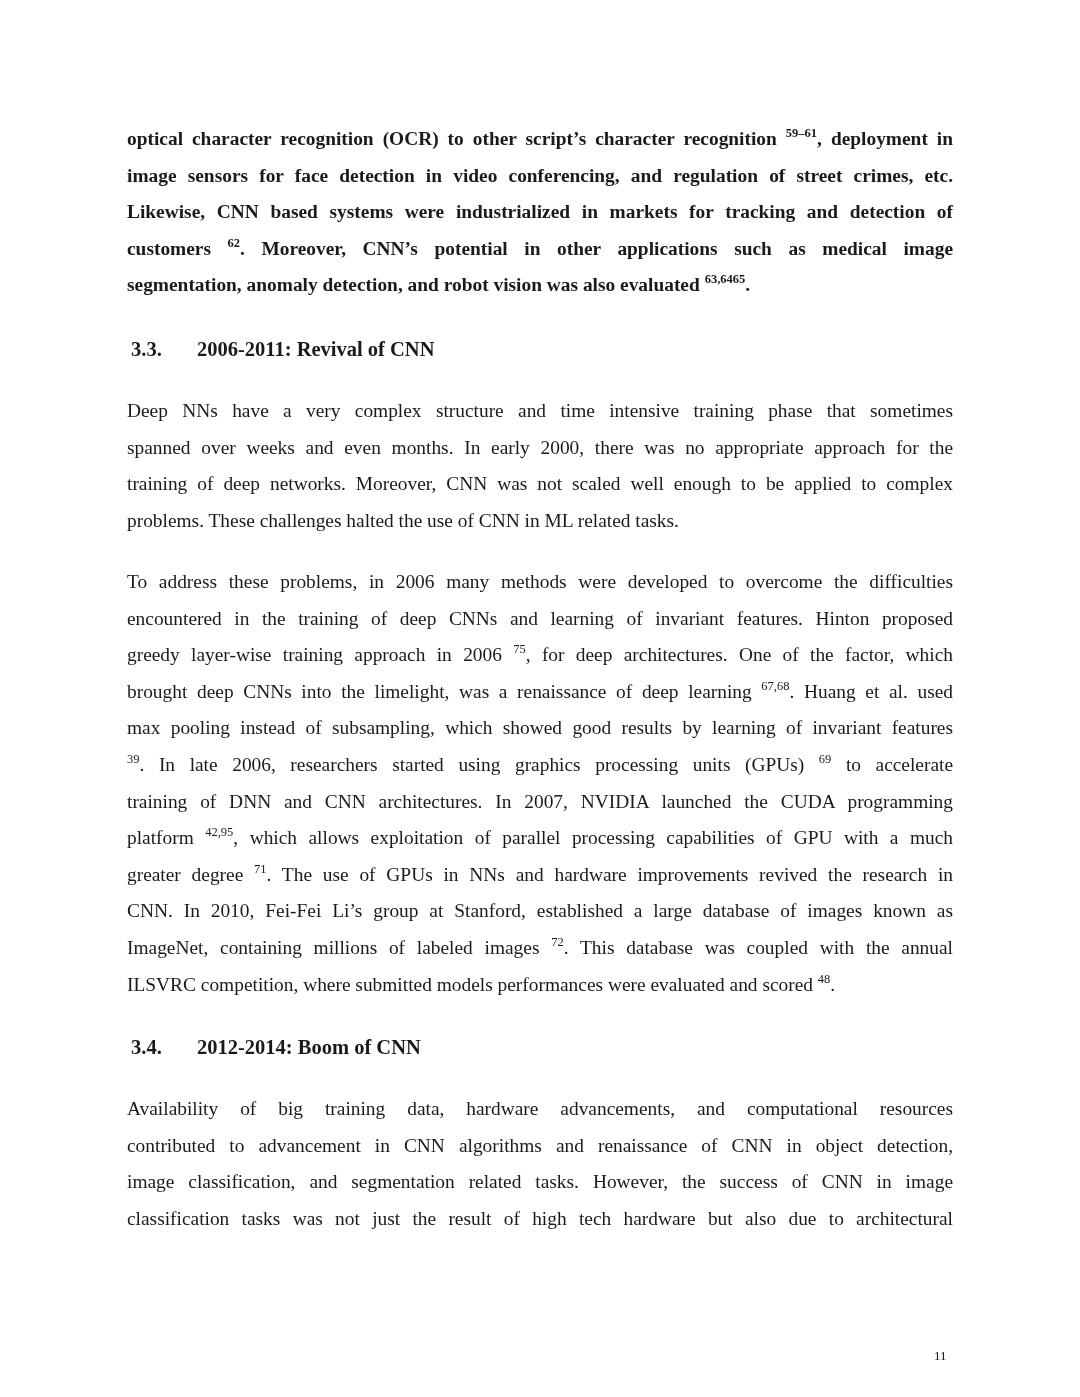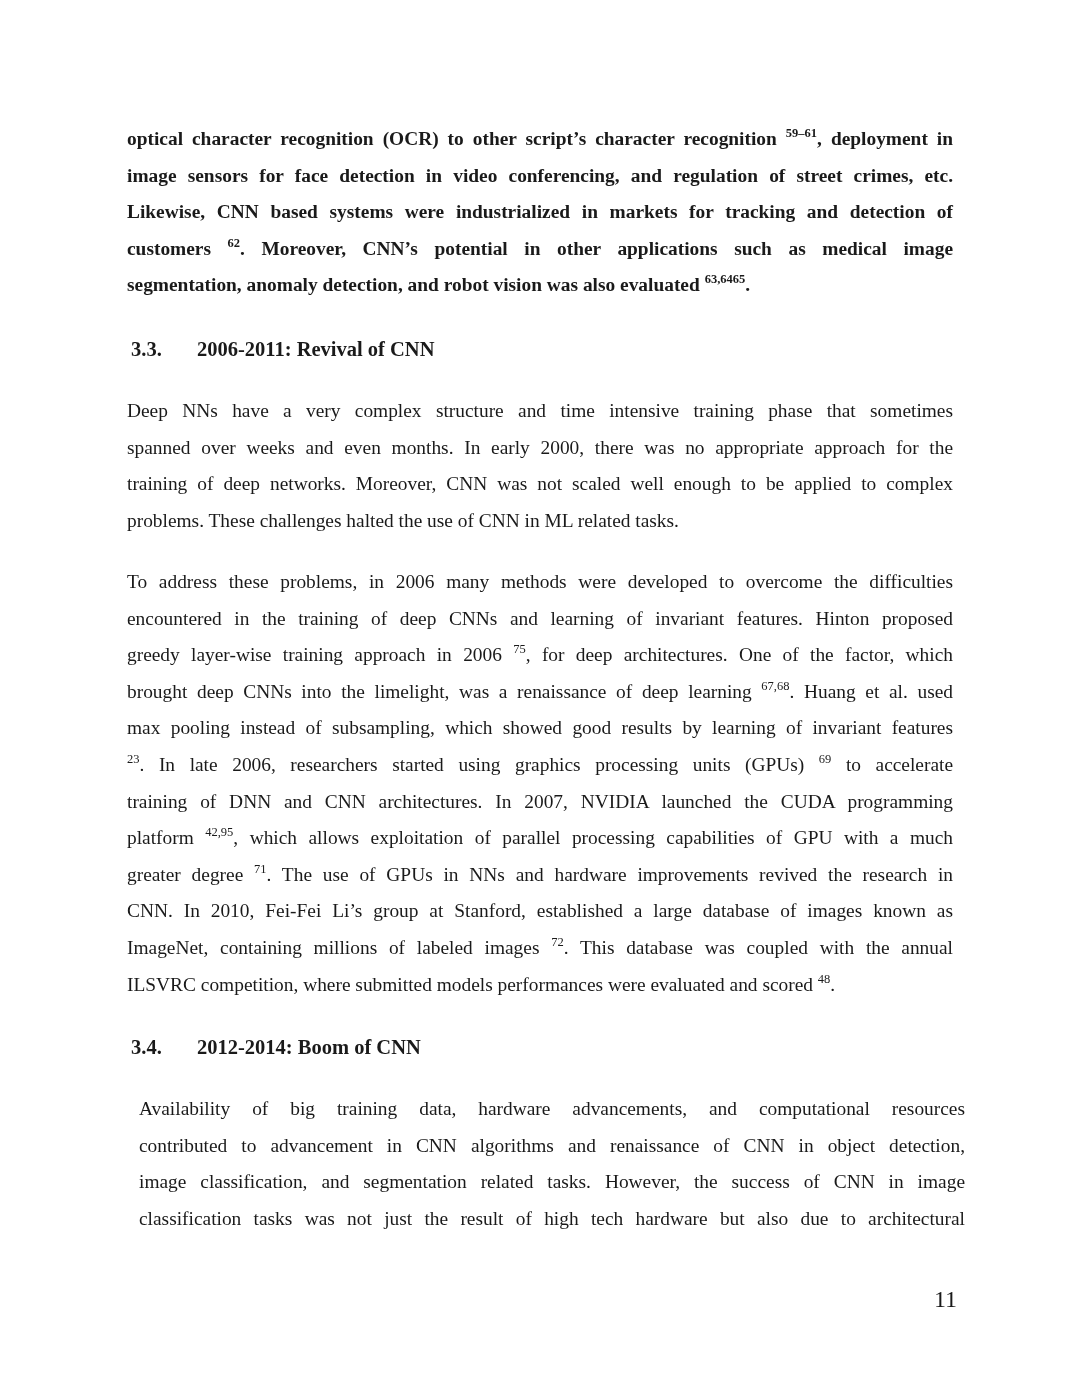--- a/index.html
+++ b/index.html
@@ -6,21 +6,21 @@
   body { width: 1080px; height: 1397px; position: relative; overflow: hidden;
          font-family: "Liberation Serif", "DejaVu Serif", serif; color: #1a1a1a; }
   .page { position: absolute; left: 0; top: 0; width: 1080px; height: 1397px; background: #fff; }
   .para { position: absolute; left: 127px; width: 826px; }
   .line { display: block; height: 36.6px; line-height: 36.6px; font-size: 19.4px;
           text-align: justify; text-align-last: justify; white-space: nowrap; }
   .line.last { text-align-last: left; }
   sup { font-size: 12.5px; vertical-align: 0; position: relative; top: -8px; line-height: 0; }
   .heading { position: absolute; left: 131px; font-weight: bold; font-size: 20.5px; line-height: 24px; }
   .heading .num { display: inline-block; width: 66px; }
-  .page-number { position: absolute; left: 934px; top: 1288px; font-size: 24px; line-height: 22px; }
+  .page-number { position: absolute; left: 934px; top: 1345px; font-size: 13px; line-height: 22px; }
 </style>
 </head>
 <body>
 
 <div class="page">
 
   <div class="heading" style="top:337px">
     <span class="num">3.3.</span><span>2006-2011: Revival of CNN</span>
   </div>
 
@@ -40,29 +40,29 @@
       <span class="line">spanned over weeks and even months. In early 2000, there was no appropriate approach for the</span>
       <span class="line">training of deep networks. Moreover, CNN was not scaled well enough to be applied to complex</span>
       <span class="line last">problems. These challenges halted the use of CNN in ML related tasks.</span>
     </div>
   <div class="para" style="top: 564px;">
       <span class="line">To address these problems, in 2006 many methods were developed to overcome the difficulties</span>
       <span class="line">encountered in the training of deep CNNs and learning of invariant features. Hinton proposed</span>
       <span class="line">greedy layer-wise training approach in 2006 <sup>75</sup>, for deep architectures. One of the factor, which</span>
       <span class="line">brought deep CNNs into the limelight, was a renaissance of deep learning <sup>67,68</sup>. Huang et al. used</span>
       <span class="line">max pooling instead of subsampling, which showed good results by learning of invariant features</span>
-      <span class="line"><sup>23</sup>. In late 2006, researchers started using graphics processing units (GPUs) <sup>69</sup> to accelerate</span>
+      <span class="line"><sup>39</sup>. In late 2006, researchers started using graphics processing units (GPUs) <sup>69</sup> to accelerate</span>
       <span class="line">training of DNN and CNN architectures. In 2007, NVIDIA launched the CUDA programming</span>
       <span class="line">platform <sup>42,95</sup>, which allows exploitation of parallel processing capabilities of GPU with a much</span>
       <span class="line">greater degree <sup>71</sup>. The use of GPUs in NNs and hardware improvements revived the research in</span>
       <span class="line">CNN. In 2010, Fei-Fei Li’s group at Stanford, established a large database of images known as</span>
       <span class="line">ImageNet, containing millions of labeled images <sup>72</sup>. This database was coupled with the annual</span>
       <span class="line last">ILSVRC competition, where submitted models performances were evaluated and scored <sup>48</sup>.</span>
     </div>
-  <div class="para" style="top: 1091px; margin-left: 12px;">
+  <div class="para" style="top: 1091px;">
       <span class="line">Availability of big training data, hardware advancements, and computational resources</span>
       <span class="line">contributed to advancement in CNN algorithms and renaissance of CNN in object detection,</span>
       <span class="line">image classification, and segmentation related tasks. However, the success of CNN in image</span>
       <span class="line">classification tasks was not just the result of high tech hardware but also due to architectural</span>
     </div>
 
   <div class="page-number">11</div>
 </div>
 
 </body></html>

